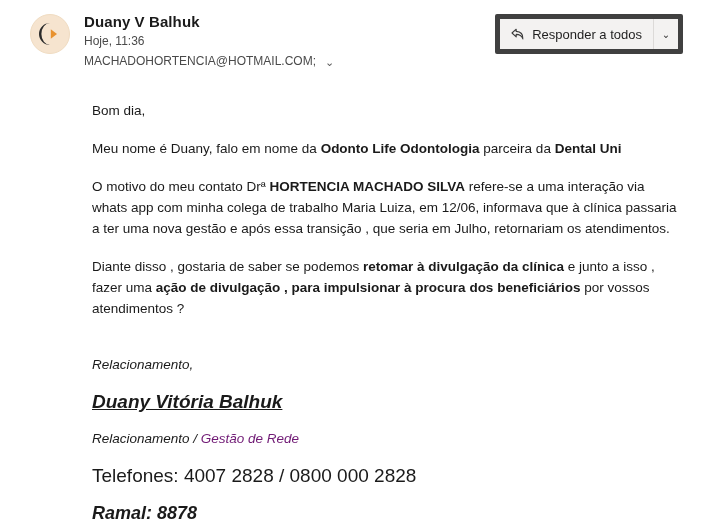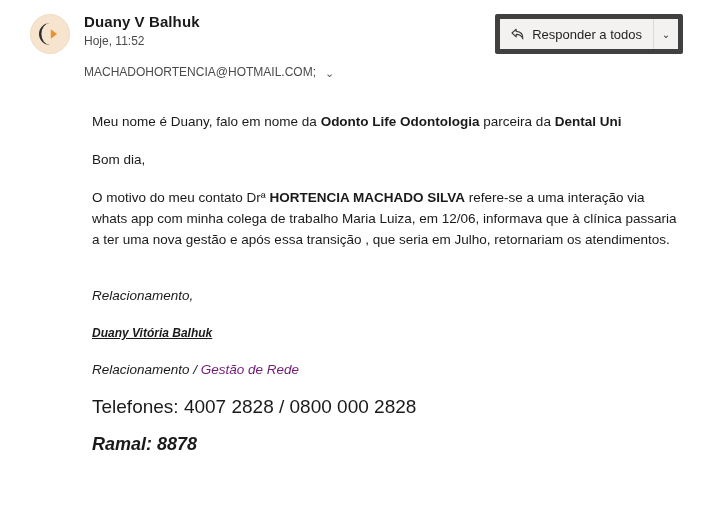--- a/index.html
+++ b/index.html
@@ -69,21 +69,21 @@
   .sent-time {
     font-size: 12px;
     color: #4a4a4a;
     line-height: 17px;
     margin-top: 2px;
   }
   .recipients-row {
     font-size: 12px;
     color: #4a4a4a;
     line-height: 17px;
-    margin-top: 14px;
+    margin-top: 3px;
     display: flex;
     align-items: center;
   }
   .recipient-email {
     color: #4a4a4a;
   }
   .recipients-toggle {
     display: inline-block;
     margin-left: 9px;
     color: #5b5b5b;
@@ -139,21 +139,21 @@
   .sig-regards {
     font-style: italic;
     margin: 0 0 28px 0;
     font-size: 13.5px;
   }
   .sig-name {
     font-style: italic;
     font-weight: bold;
     text-decoration: underline;
     margin: 0;
-    font-size: 12px;
+    font-size: 19px;
     line-height: 20px;
   }
   .sig-role {
     font-style: italic;
     margin: 0;
     font-size: 13.5px;
     line-height: 20px;
   }
   .sig-role .accent {
     color: #701a75;
@@ -182,21 +182,21 @@
 
     <div class="avatar">
       <svg width="26" height="26" viewBox="0 0 26 26" aria-hidden="true">
         <path d="M13 2 A11 11 0 0 0 13 24 A8.6 11 0 0 1 13 2 Z" fill="#2b2b2b"></path>
         <path d="M13.8 8.3 L20 13 L13.8 17.7 Z" fill="#e8922f"></path>
       </svg>
     </div>
 
     <div class="sender-block">
       <div class="sender-name">Duany V Balhuk</div>
-      <div class="sent-time">Hoje, 11:52</div>
+      <div class="sent-time">Hoje, 11:36</div>
       <div class="recipients-row">
         <span class="recipient-email">MACHADOHORTENCIA@HOTMAIL.COM;</span>
         <span class="recipients-toggle">⌄</span>
       </div>
     </div>
 
     <div class="reply-all-btn">
       <div class="reply-all-main">
         <span class="reply-icon">
           <svg width="15" height="13" viewBox="0 0 15 13" aria-hidden="true">
@@ -205,30 +205,33 @@
         </span>
         <span>Responder a todos</span>
       </div>
       <div class="reply-all-caret">⌄</div>
     </div>
 
   </div>
 
   <div class="body">
 
+    <p>Bom dia,</p>
+
     <p>
       <span>Meu nome é Duany, falo em nome da </span><b>Odonto Life Odontologia</b><span> parceira da </span><b>Dental Uni</b>
     </p>
 
-    <p>Bom dia,</p>
-
     <p>
       <span>O motivo do meu contato Drª </span><b>HORTENCIA MACHADO SILVA</b><span>  refere-se a uma interação via whats app com minha colega de trabalho Maria Luiza, em 12/06, informava que à clínica passaria a ter uma nova gestão e após essa transição , que seria em Julho, retornariam os atendimentos.</span>
     </p>
 
+    <p>
+      <span>Diante disso , gostaria de saber se podemos </span><b>retomar à divulgação da clínica</b><span> e junto a isso , fazer uma </span><b>ação de divulgação , para impulsionar à procura dos beneficiários</b><span> por vossos atendimentos ?</span>
+    </p>
 
     <div class="sig-space"></div>
 
     <p class="sig-regards">Relacionamento,</p>
 
     <p class="sig-name">Duany Vitória Balhuk </p>
 
     <p class="sig-role">
       <span>Relacionamento / </span><span class="accent">Gestão de Rede</span>
     </p>

